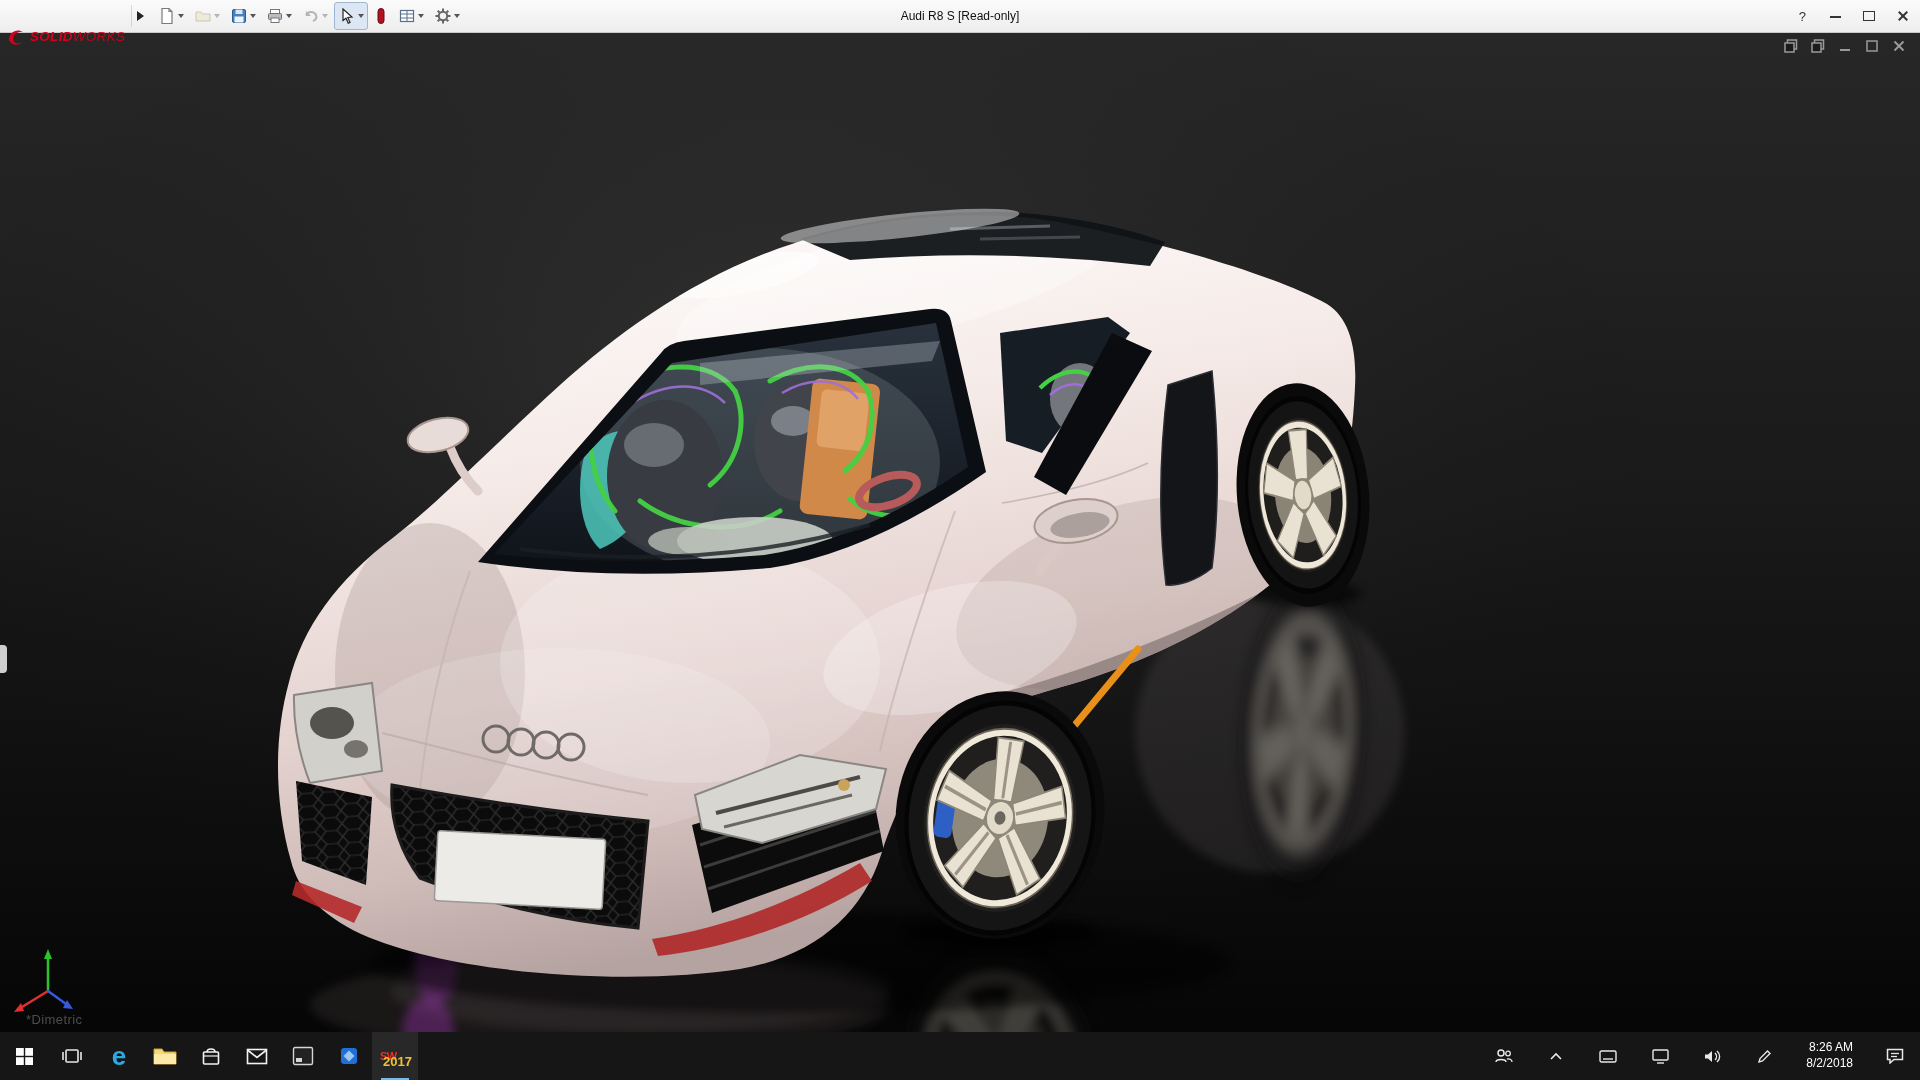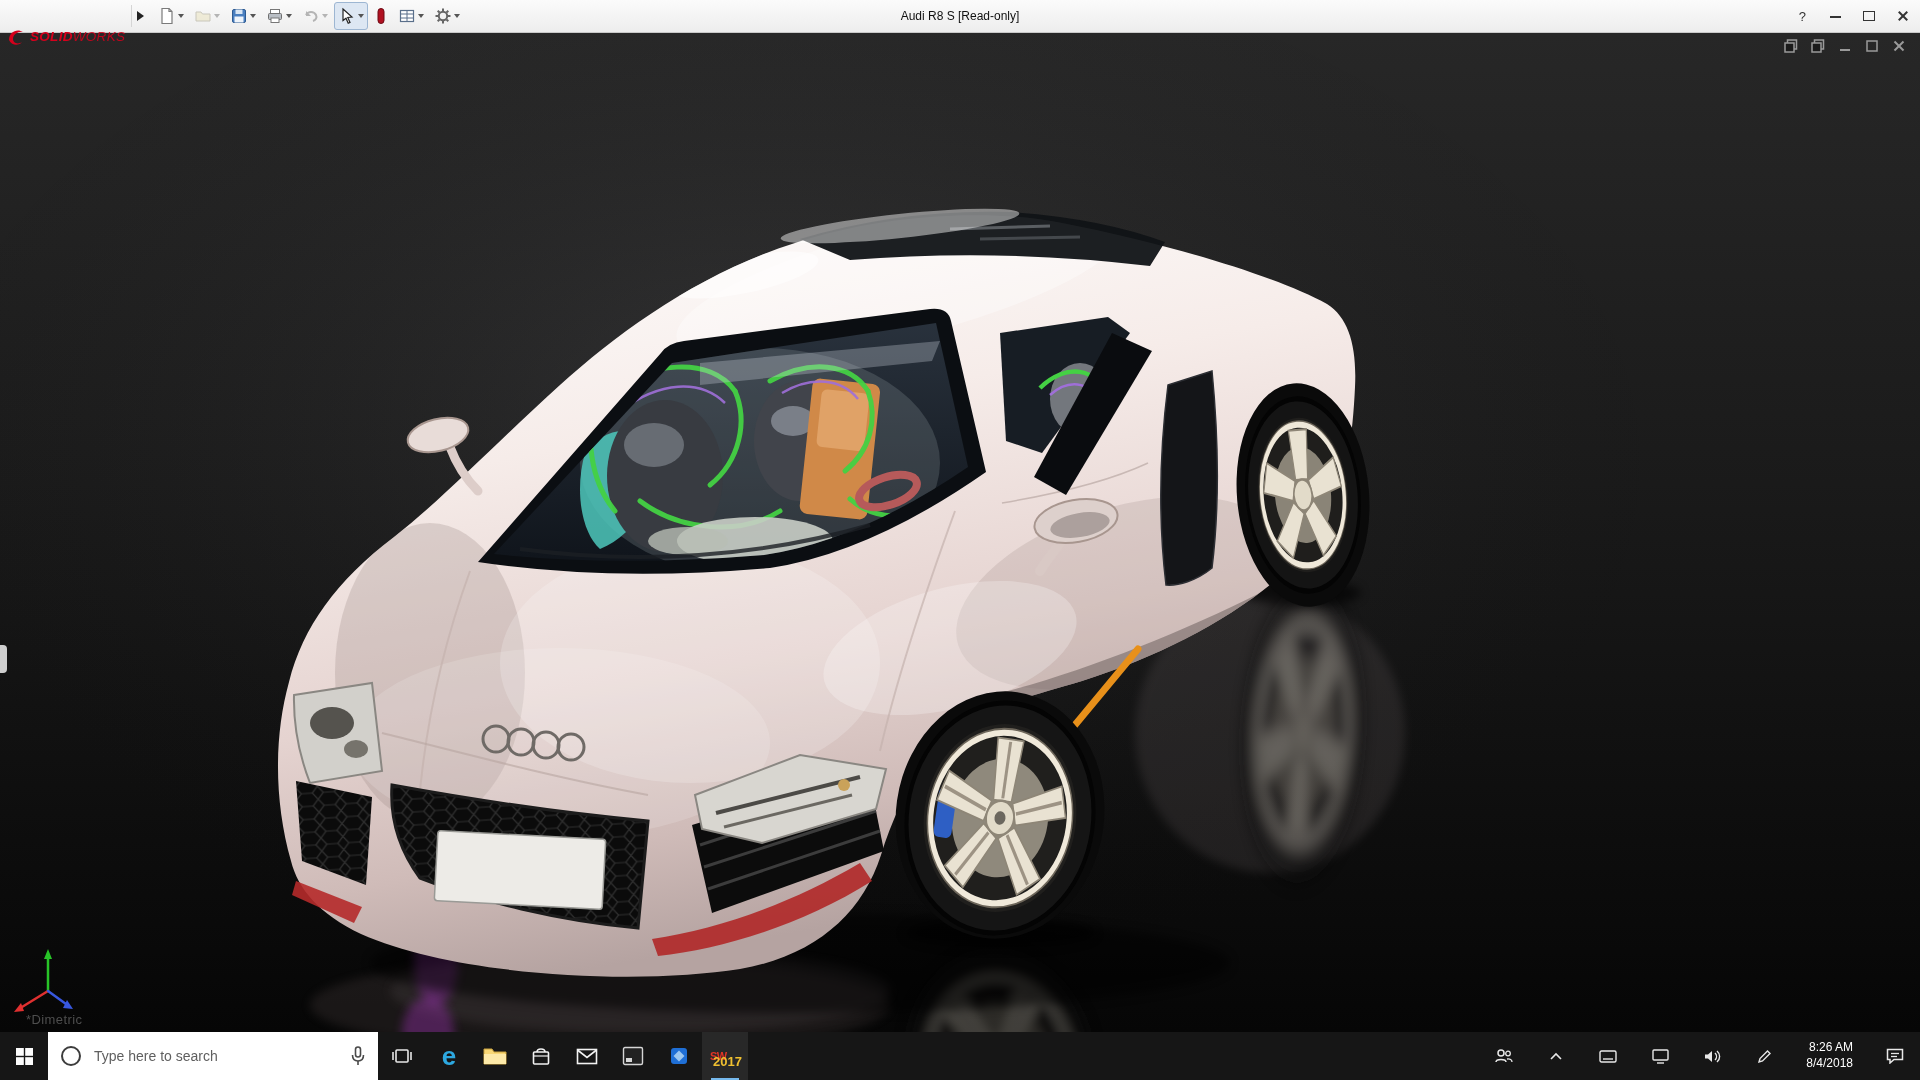--- a/index.html
+++ b/index.html
@@ -444,31 +444,20 @@
 <div class="taskbar">
   <div class="tb-cell">
     <svg width="17" height="17" viewBox="0 0 17 17">
       <rect x="0" y="0" width="7.8" height="7.8" fill="#fcfcfc"></rect>
       <rect x="9.2" y="0" width="7.8" height="7.8" fill="#fcfcfc"></rect>
       <rect x="0" y="9.2" width="7.8" height="7.8" fill="#fcfcfc"></rect>
       <rect x="9.2" y="9.2" width="7.8" height="7.8" fill="#fcfcfc"></rect>
     </svg>
   </div>
 
-  <div class="search">
-    <svg width="22" height="22" viewBox="0 0 22 22">
-      <circle cx="11" cy="11" r="9" fill="none" stroke="#3c3c3c" stroke-width="2"></circle>
-    </svg>
-    <input class="search-input" type="text" placeholder="Type here to search" style="">
-    <svg width="16" height="20" viewBox="0 0 16 20">
-      <rect x="5.5" y="1" width="5" height="10" rx="2.5" fill="none" stroke="#4a4a4a" stroke-width="1.6"></rect>
-      <path d="M2.5,9 C2.5,13 5,15 8,15 C11,15 13.5,13 13.5,9" fill="none" stroke="#4a4a4a" stroke-width="1.6"></path>
-      <line x1="8" y1="15" x2="8" y2="19" stroke="#4a4a4a" stroke-width="1.6"></line>
-    </svg>
-  </div>
 
   <div class="tb-cell">
     <svg width="20" height="20" viewBox="0 0 20 20">
       <rect x="4" y="4" width="12" height="12" rx="1" fill="none" stroke="#e8e8e8" stroke-width="1.6"></rect>
       <line x1="1" y1="6" x2="1" y2="14" stroke="#e8e8e8" stroke-width="1.6"></line>
       <line x1="19" y1="6" x2="19" y2="14" stroke="#e8e8e8" stroke-width="1.6"></line>
     </svg>
   </div>
 
   <div class="app-cell">
@@ -546,21 +535,21 @@
         <path d="M13,2 C16.5,5 16.5,10 13,13" fill="none" stroke="#e8e8e8" stroke-width="1.4"></path>
       </svg>
     </div>
     <div class="tray-cell">
       <svg width="15" height="15" viewBox="0 0 15 15">
         <path d="M2,13 L3,9.5 L10.5,2 L13,4.5 L5.5,12 Z" fill="none" stroke="#e8e8e8" stroke-width="1.4"></path>
       </svg>
     </div>
     <div class="clock">
       <div>8:26 AM</div>
-      <div>8/4/2018</div>
+      <div>8/2/2018</div>
     </div>
     <div class="tray-cell" style="padding-right:10px;">
       <svg width="18" height="16" viewBox="0 0 18 16">
         <path d="M1.5,1.5 L16.5,1.5 L16.5,11.5 L8,11.5 L4,15 L4,11.5 L1.5,11.5 Z" fill="none" stroke="#e8e8e8" stroke-width="1.5"></path>
         <line x1="5" y1="5.5" x2="13" y2="5.5" stroke="#e8e8e8" stroke-width="1.3"></line>
         <line x1="5" y1="8.5" x2="11" y2="8.5" stroke="#e8e8e8" stroke-width="1.3"></line>
       </svg>
     </div>
   </div>
 </div>

